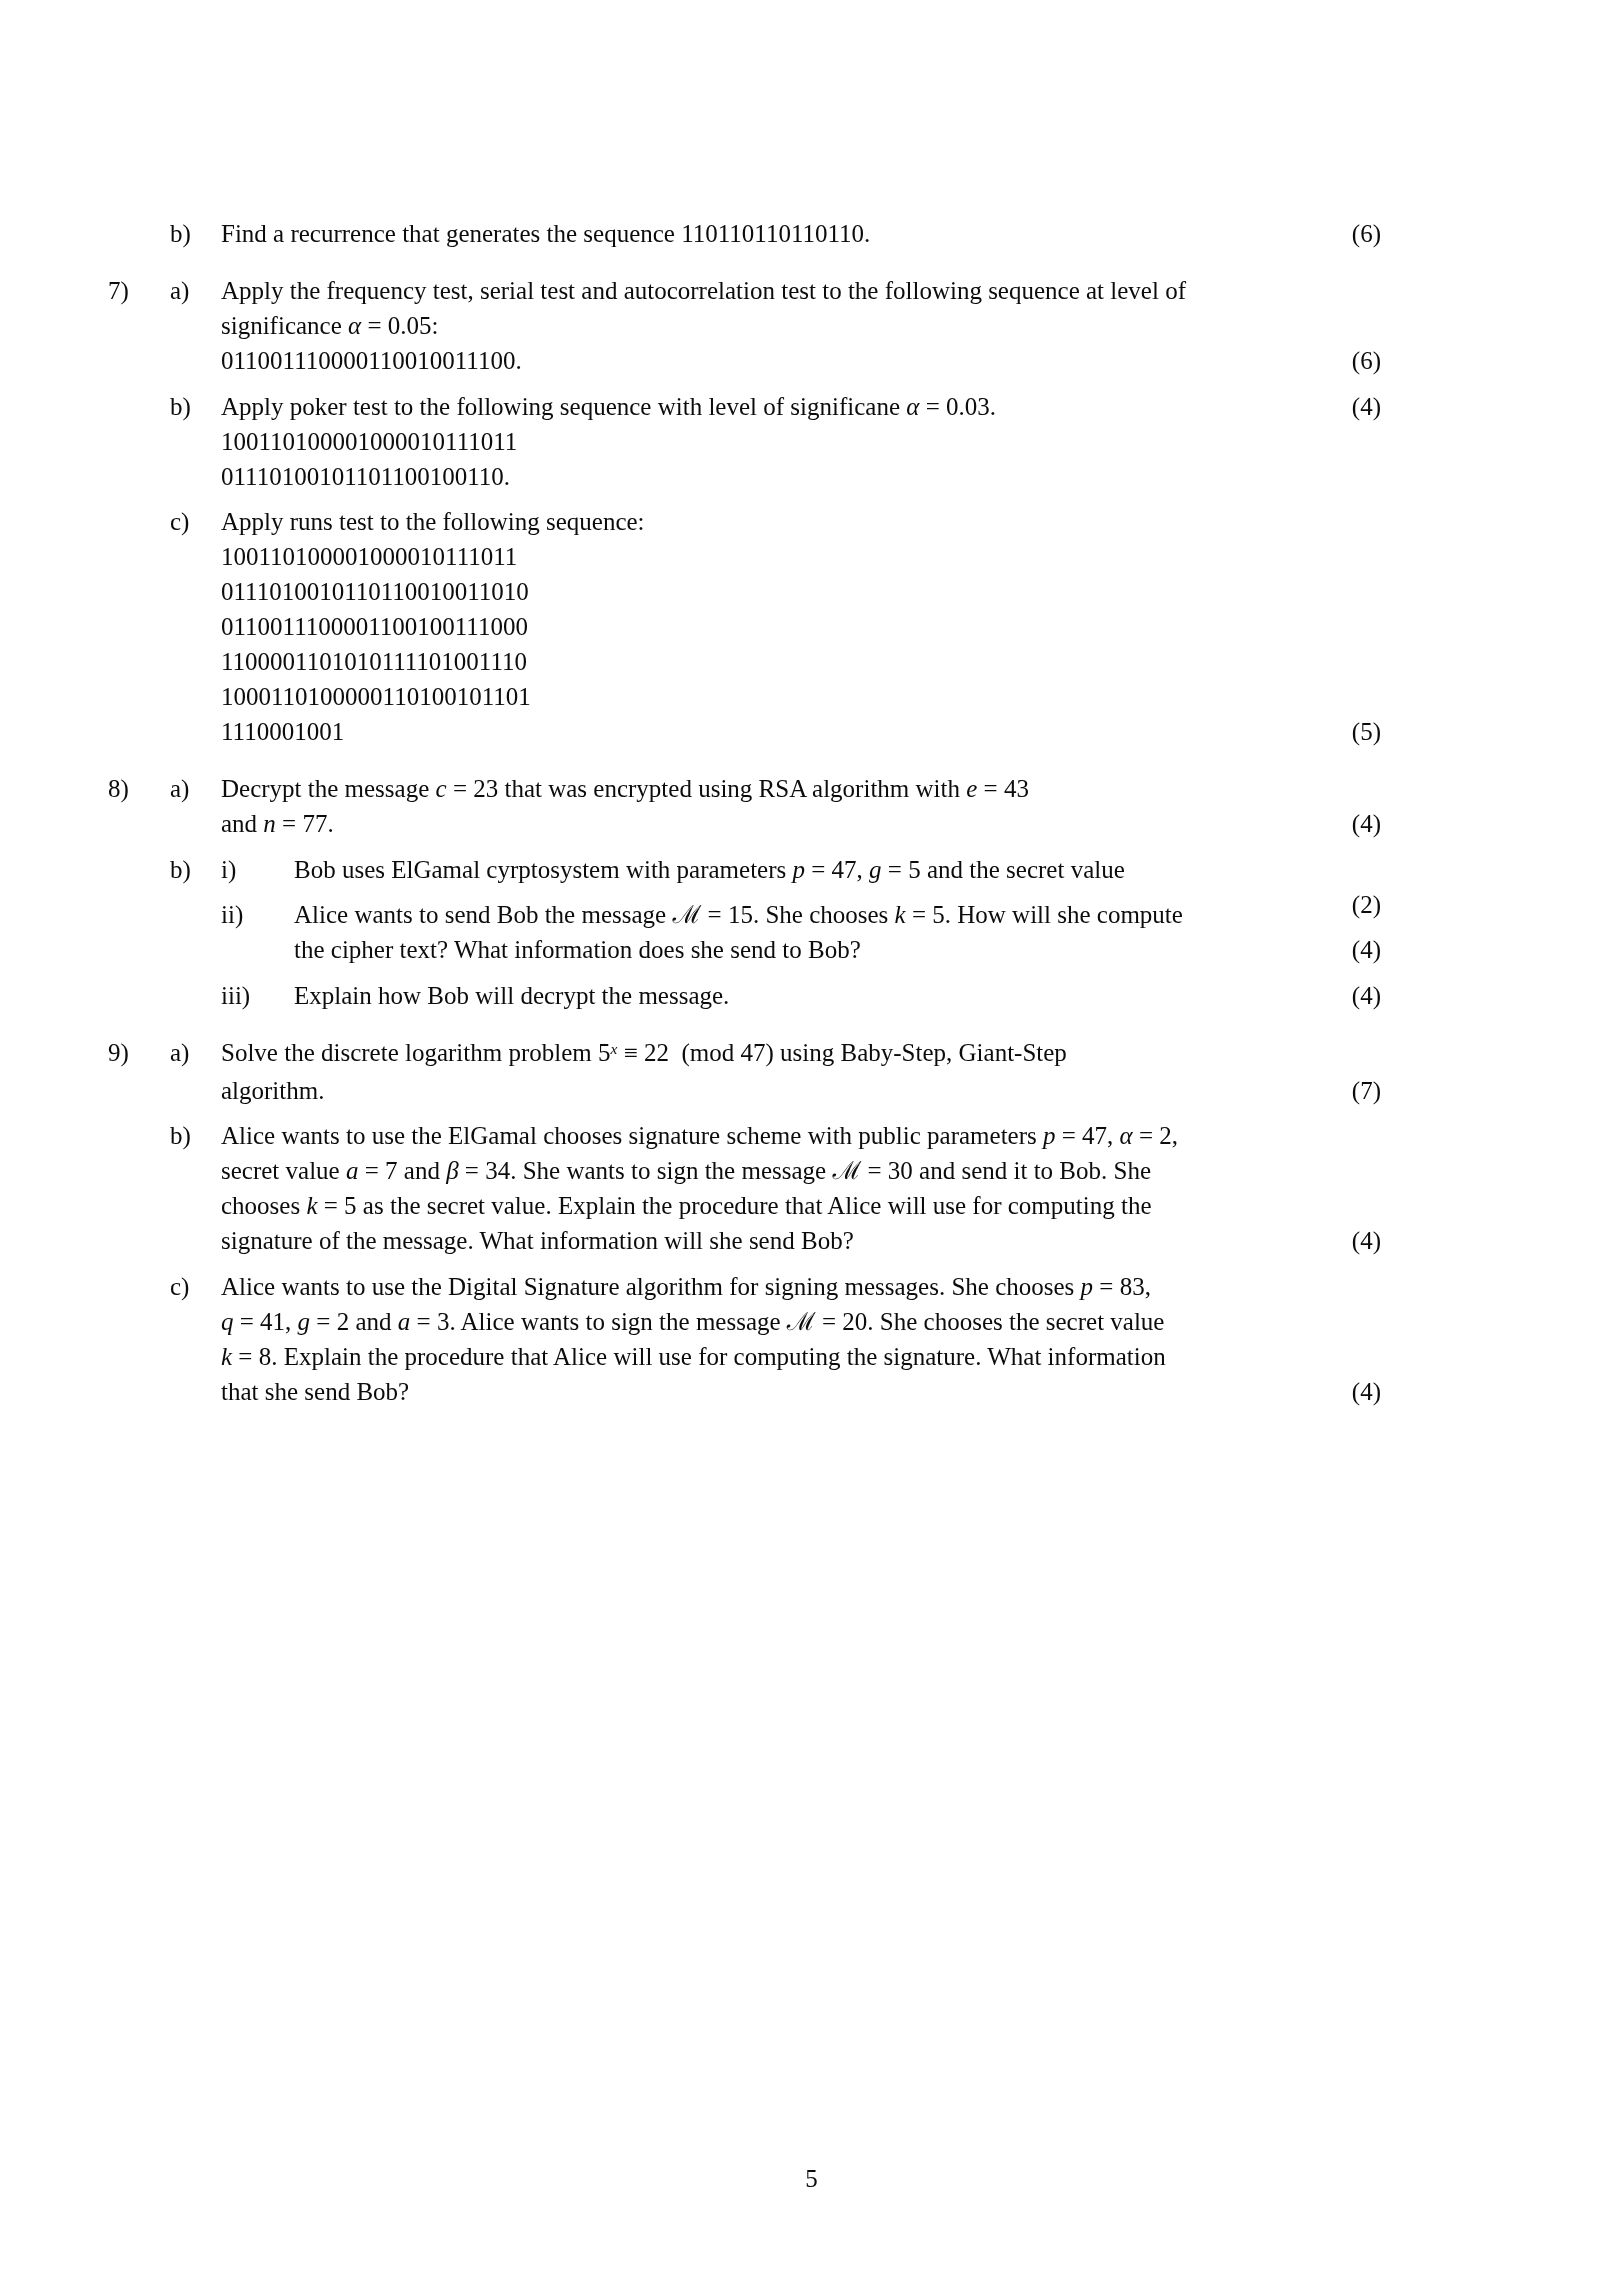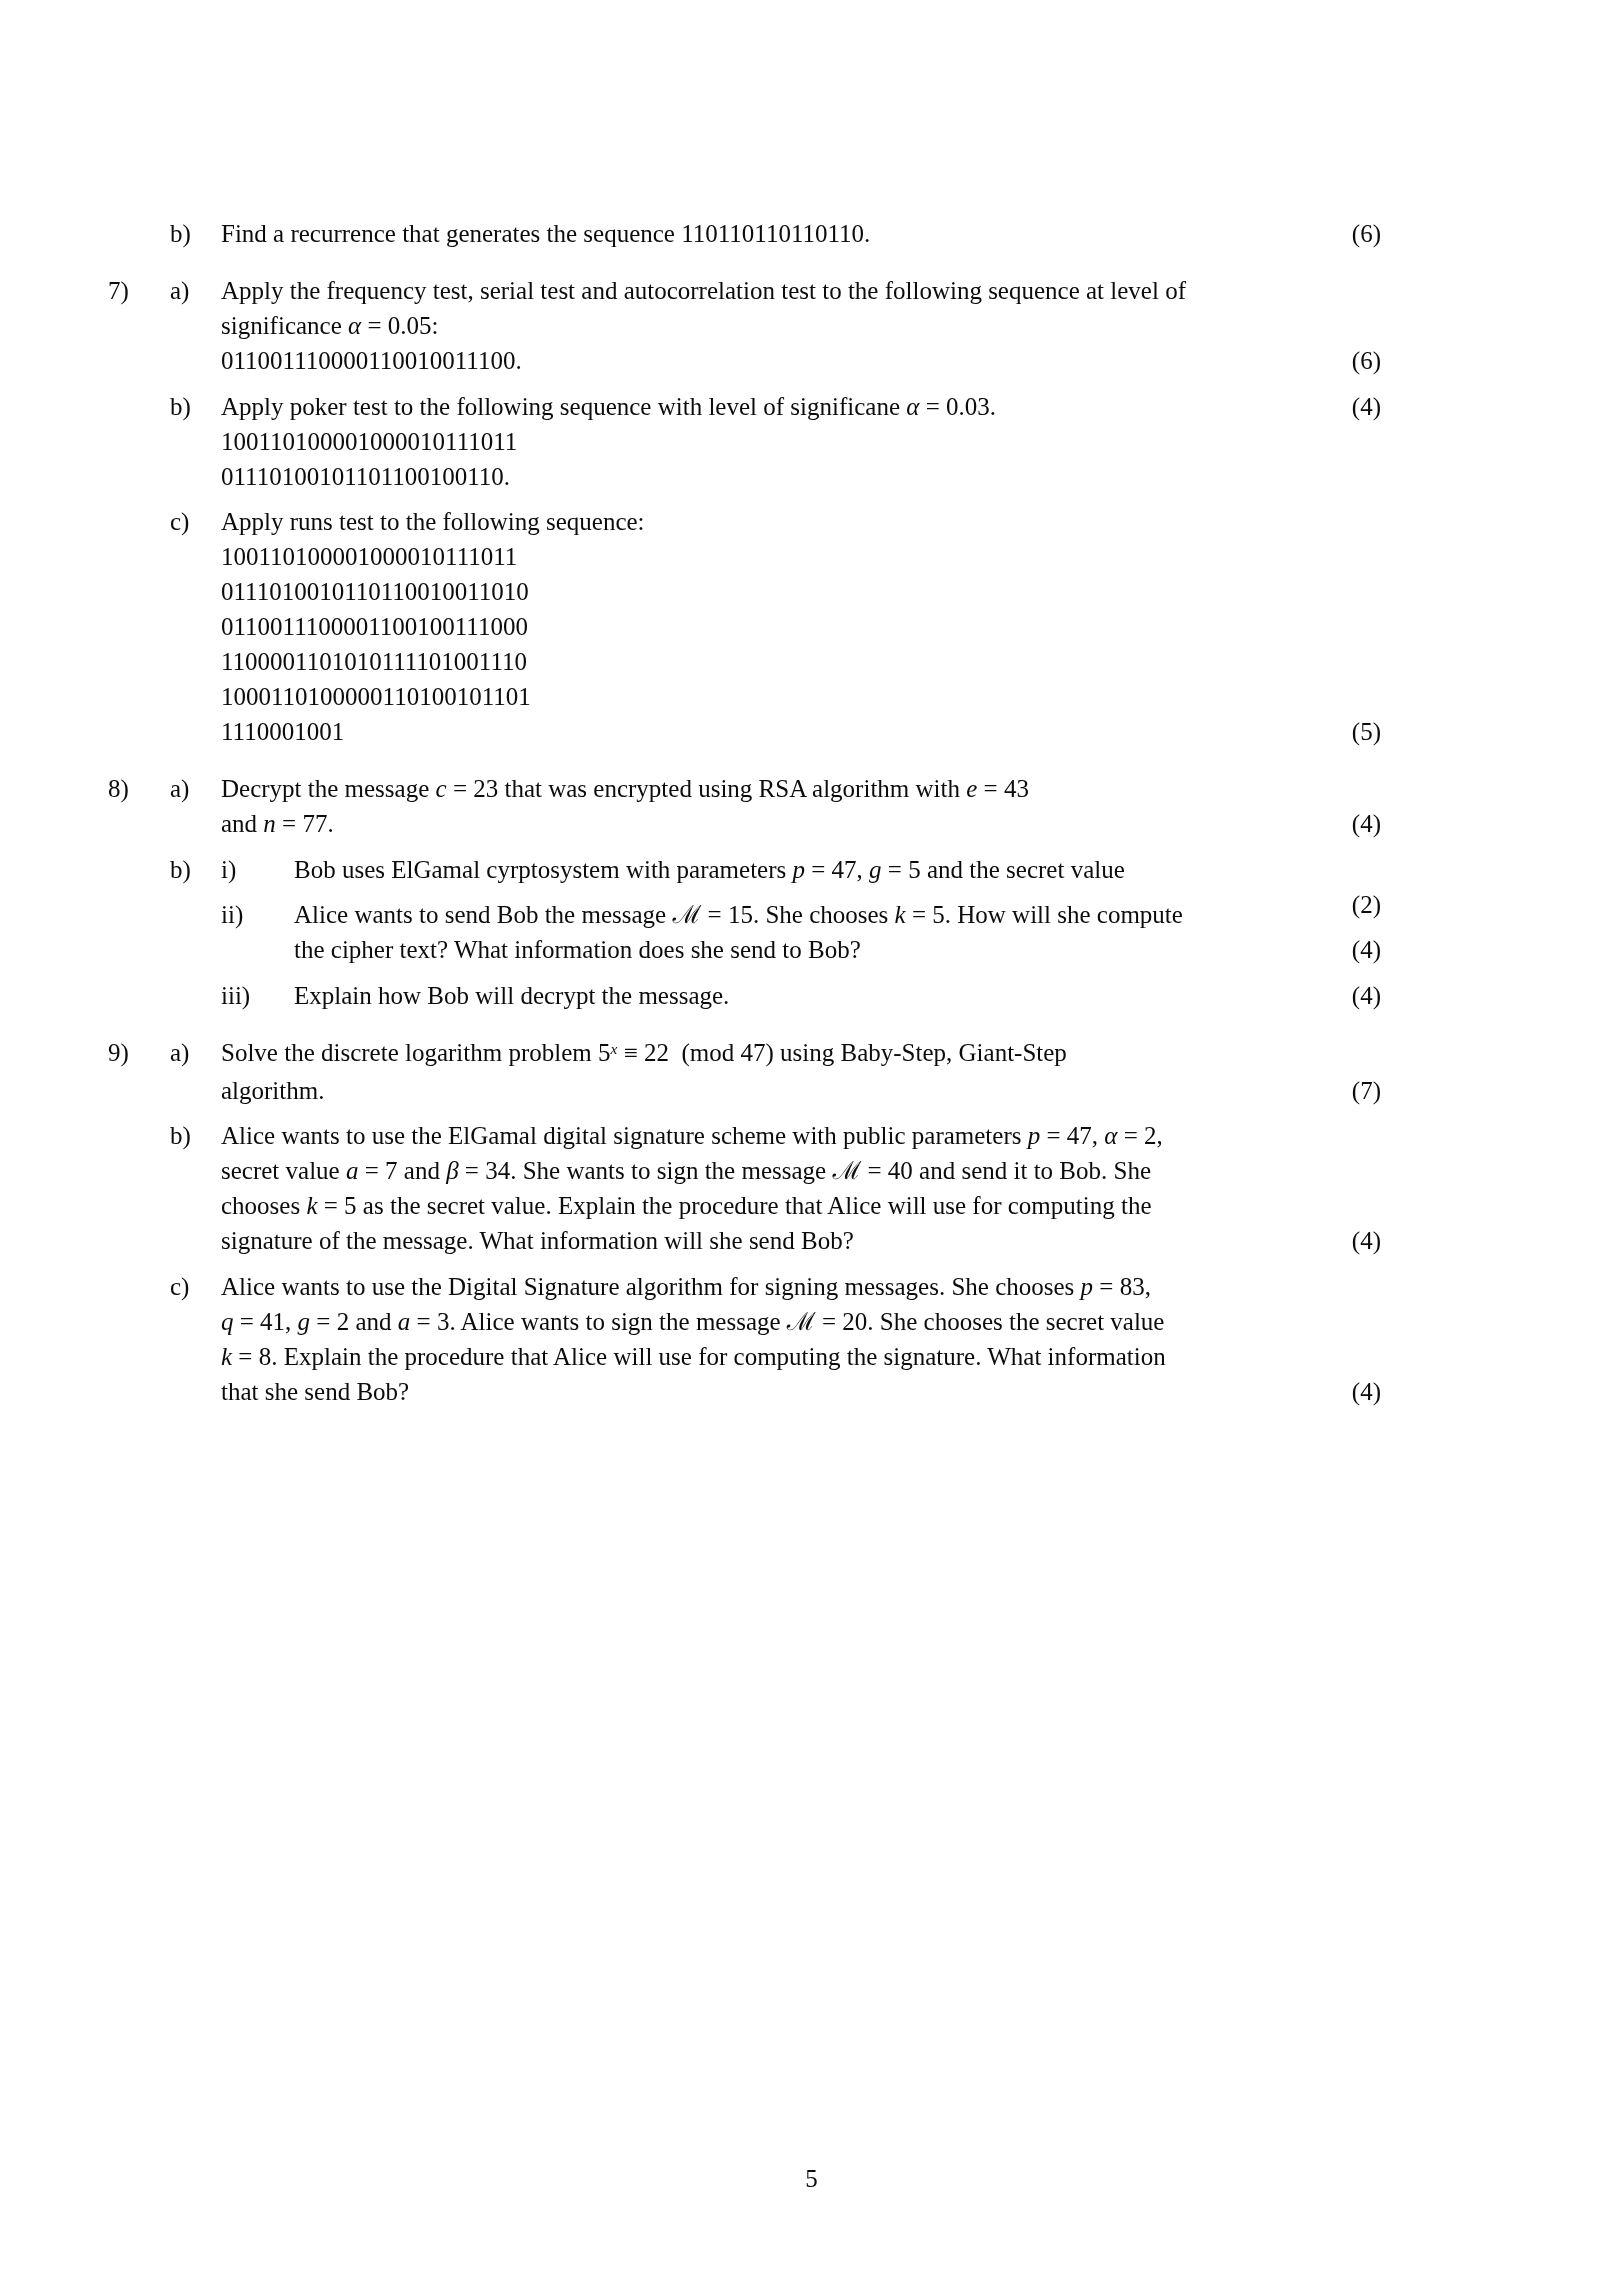--- a/index.html
+++ b/index.html
@@ -71,22 +71,22 @@
       <div class="row"><span class="colq"></span><span class="colp"></span><span class="text"><span>1110001001</span></span><span class="marks">(5)</span></div>
       <div class="row g2"><span class="colq">8)</span><span class="colp">a)</span><span class="text"><span>Decrypt the message </span><span class="it">c</span><span> = 23 that was encrypted using RSA algorithm with </span><span class="it">e</span><span> = 43</span></span></div>
       <div class="row"><span class="colq"></span><span class="colp"></span><span class="text"><span>and </span><span class="it">n</span><span> = 77.</span></span><span class="marks">(4)</span></div>
       <div class="row g1"><span class="colq"></span><span class="colp">b)</span><span class="cols">i)</span><span class="text"><span>Bob uses ElGamal cyrptosystem with parameters </span><span class="it">p</span><span> = 47, </span><span class="it">g</span><span> = 5 and the secret value</span></span></div>
       <div class="row"><span class="colq"></span><span class="colp"></span><span class="cols"></span><span class="marks">(2)</span></div>
       <div class="row g1"><span class="colq"></span><span class="colp"></span><span class="cols">ii)</span><span class="text"><span>Alice wants to send Bob the message </span><span>ℳ</span><span> = 15. She chooses </span><span class="it">k</span><span> = 5. How will she compute</span></span></div>
       <div class="row"><span class="colq"></span><span class="colp"></span><span class="cols"></span><span class="text"><span>the cipher text? What information does she send to Bob?</span></span><span class="marks">(4)</span></div>
       <div class="row g1"><span class="colq"></span><span class="colp"></span><span class="cols">iii)</span><span class="text"><span>Explain how Bob will decrypt the message.</span></span><span class="marks">(4)</span></div>
       <div class="row g2"><span class="colq">9)</span><span class="colp">a)</span><span class="text"><span>Solve the discrete logarithm problem 5</span><span class="sup">x</span><span> ≡ 22  (mod 47) using Baby-Step, Giant-Step</span></span></div>
       <div class="row"><span class="colq"></span><span class="colp"></span><span class="text"><span>algorithm.</span></span><span class="marks">(7)</span></div>
-      <div class="row g1"><span class="colq"></span><span class="colp">b)</span><span class="text"><span>Alice wants to use the ElGamal digital signature scheme with public parameters </span><span class="it">p</span><span> = 47, </span><span class="it">α</span><span> = 2,</span></span></div>
-      <div class="row"><span class="colq"></span><span class="colp"></span><span class="text"><span>secret value </span><span class="it">a</span><span> = 7 and </span><span class="it">β</span><span> = 34. She wants to sign the message </span><span>ℳ</span><span> = 40 and send it to Bob. She</span></span></div>
+      <div class="row g1"><span class="colq"></span><span class="colp">b)</span><span class="text"><span>Alice wants to use the ElGamal chooses signature scheme with public parameters </span><span class="it">p</span><span> = 47, </span><span class="it">α</span><span> = 2,</span></span></div>
+      <div class="row"><span class="colq"></span><span class="colp"></span><span class="text"><span>secret value </span><span class="it">a</span><span> = 7 and </span><span class="it">β</span><span> = 34. She wants to sign the message </span><span>ℳ</span><span> = 30 and send it to Bob. She</span></span></div>
       <div class="row"><span class="colq"></span><span class="colp"></span><span class="text"><span>chooses </span><span class="it">k</span><span> = 5 as the secret value. Explain the procedure that Alice will use for computing the</span></span></div>
       <div class="row"><span class="colq"></span><span class="colp"></span><span class="text"><span>signature of the message. What information will she send Bob?</span></span><span class="marks">(4)</span></div>
       <div class="row g1"><span class="colq"></span><span class="colp">c)</span><span class="text"><span>Alice wants to use the Digital Signature algorithm for signing messages. She chooses </span><span class="it">p</span><span> = 83,</span></span></div>
       <div class="row"><span class="colq"></span><span class="colp"></span><span class="text"><span class="it">q</span><span> = 41, </span><span class="it">g</span><span> = 2 and </span><span class="it">a</span><span> = 3. Alice wants to sign the message </span><span>ℳ</span><span> = 20. She chooses the secret value</span></span></div>
       <div class="row"><span class="colq"></span><span class="colp"></span><span class="text"><span class="it">k</span><span> = 8. Explain the procedure that Alice will use for computing the signature. What information</span></span></div>
       <div class="row"><span class="colq"></span><span class="colp"></span><span class="text"><span>that she send Bob?</span></span><span class="marks">(4)</span></div>
     </div>
   <div class="footer">5</div>
 </div>
 

